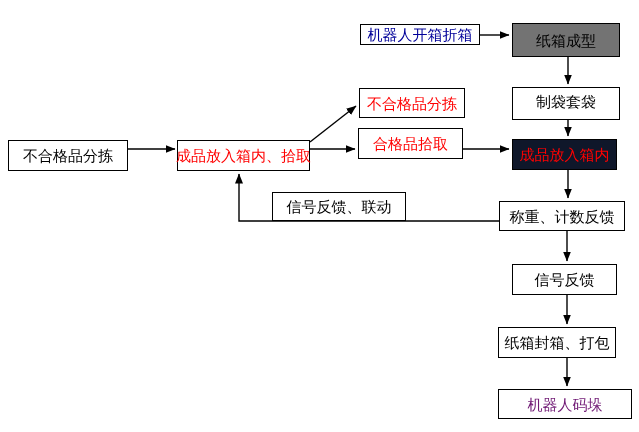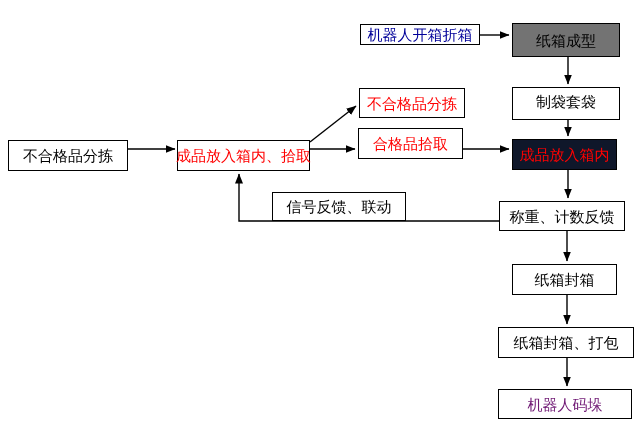--- a/index.html
+++ b/index.html
@@ -68,17 +68,17 @@
       <div class="node" style="left: 8px; top: 140px; width: 120px; height: 31px; color: rgb(0, 0, 0); border-color: rgb(0, 0, 0); background: rgb(255, 255, 255);">不合格品分拣</div>
       <div class="node" style="left: 177px; top: 140px; width: 133px; height: 31px; color: rgb(255, 0, 0); border-color: rgb(0, 0, 0); background: rgb(255, 255, 255);">成品放入箱内、拾取</div>
       <div class="node" style="left: 359px; top: 88px; width: 106px; height: 30px; color: rgb(255, 0, 0); border-color: rgb(0, 0, 0); background: rgb(255, 255, 255);">不合格品分拣</div>
       <div class="node" style="left: 358px; top: 128px; width: 105px; height: 31px; color: rgb(255, 0, 0); border-color: rgb(0, 0, 0); background: rgb(255, 255, 255);">合格品拾取</div>
       <div class="node" style="left: 360px; top: 24px; width: 120px; height: 21px; color: rgb(0, 0, 153); border-color: rgb(0, 0, 0); background: rgb(255, 255, 255);">机器人开箱折箱</div>
       <div class="node" style="left: 512px; top: 23px; width: 108px; height: 34px; color: rgb(0, 0, 0); border-color: rgb(0, 0, 0); background: #737373;">纸箱成型</div>
       <div class="node" style="left: 512px; top: 87px; width: 108px; height: 33px; color: rgb(0, 0, 0); border-color: rgb(0, 0, 0); background: rgb(255, 255, 255); font-family: Liberation Mono, monospace;">制袋套袋</div>
       <div class="node" style="left: 512px; top: 139px; width: 105px; height: 31px; color: rgb(255, 0, 0); border-color: rgb(0, 0, 0); background: #0f172a;">成品放入箱内</div>
       <div class="node" style="left: 239px; top: 192px; width: 134px; height: 29px; color: rgb(0, 0, 0); border-color: rgb(0, 0, 0); background: rgb(255, 255, 255); margin-left: 33px;">信号反馈、联动</div>
       <div class="node" style="left: 499px; top: 201px; width: 126px; height: 30px; color: rgb(0, 0, 0); border-color: rgb(0, 0, 0); background: rgb(255, 255, 255);">称重、计数反馈</div>
-      <div class="node" style="left: 512px; top: 264px; width: 105px; height: 31px; color: rgb(0, 0, 0); border-color: rgb(0, 0, 0); background: rgb(255, 255, 255);">纸箱封箱</div>
-      <div class="node" style="left: 498px; top: 327px; width: 136px; height: 31px; color: rgb(0, 0, 0); border-color: rgb(0, 0, 0); background: rgb(255, 255, 255);">纸箱封箱、打包</div>
+      <div class="node" style="left: 512px; top: 264px; width: 105px; height: 31px; color: rgb(0, 0, 0); border-color: rgb(0, 0, 0); background: rgb(255, 255, 255);">信号反馈</div>
+      <div class="node" style="left: 498px; top: 327px; width: 118px; height: 31px; color: rgb(0, 0, 0); border-color: rgb(0, 0, 0); background: rgb(255, 255, 255);">纸箱封箱、打包</div>
       <div class="node" style="left: 498px; top: 389px; width: 134px; height: 30px; color: #701a75; border-color: rgb(0, 0, 0); background: rgb(255, 255, 255);">机器人码垛</div>
     </div>
 </div>
 
 </body></html>

